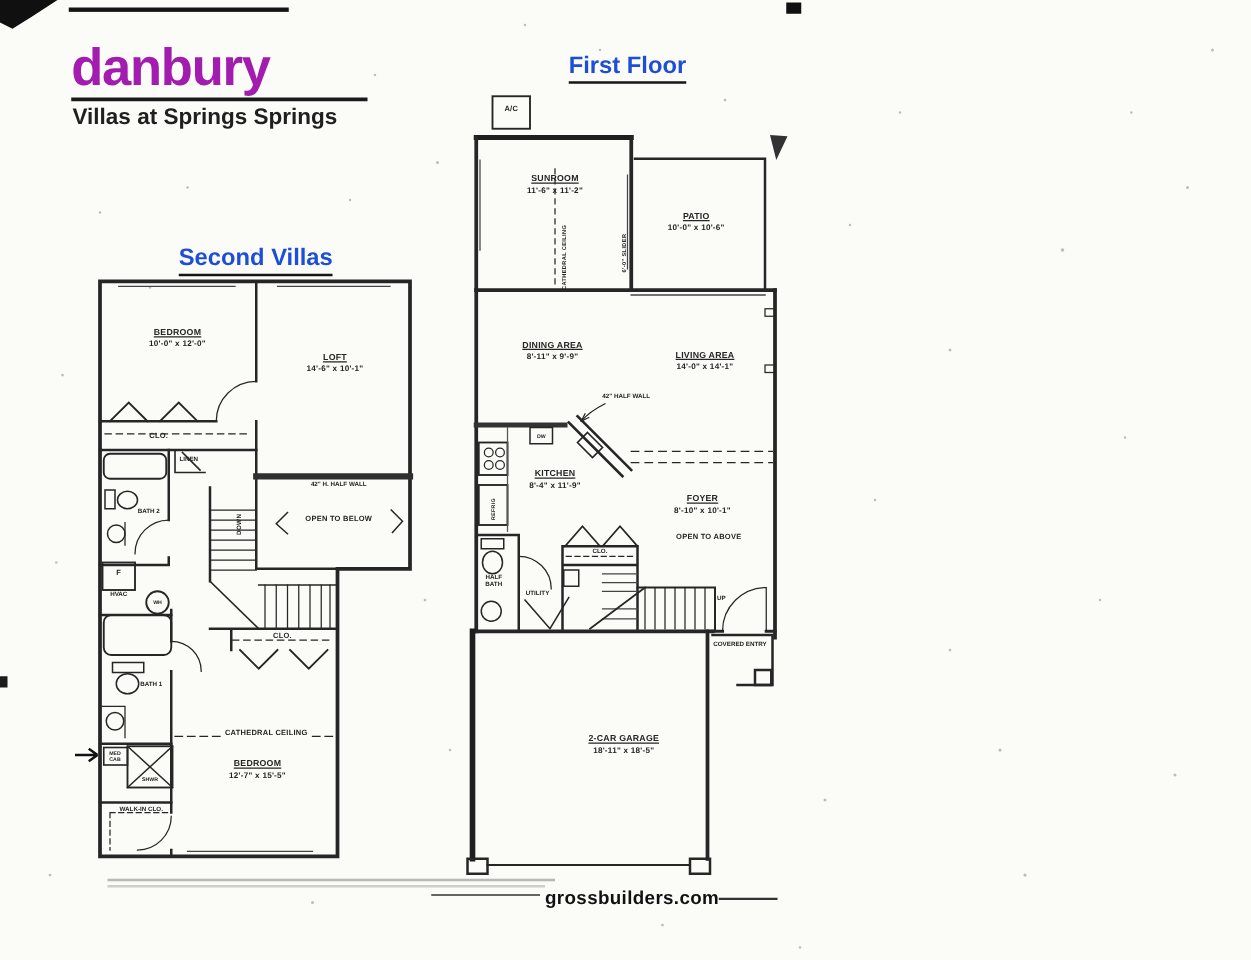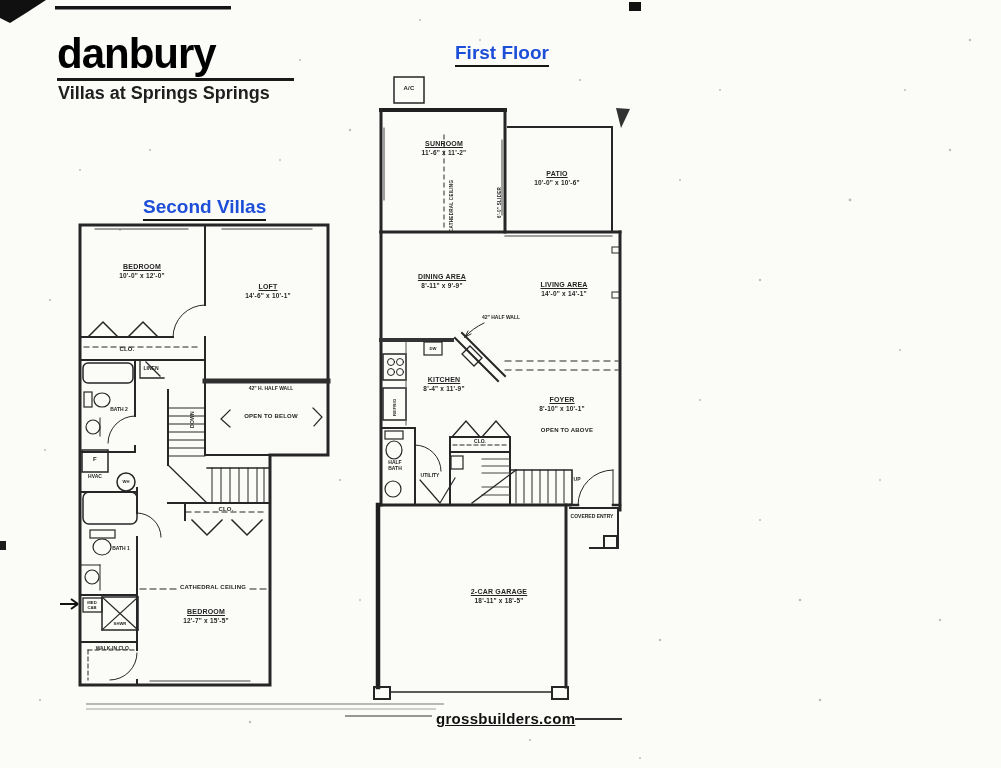--- a/index.html
+++ b/index.html
@@ -4,21 +4,21 @@
 <style>
   html,body{margin:0;padding:0;}
   #page{
     position:relative; width:1001px; height:768px;
     background:#fbfbf8; overflow:hidden;
     font-family:"Liberation Sans", sans-serif;
     color:#1e1e1e;
   }
   
   .brand-name{position:absolute; left:57px; top:30px; font-size:42px; font-weight:700;
-    letter-spacing:-1px; color:#000000;}
+    letter-spacing:-1px; color:#a21caf;}
   .brand-rule{position:absolute; left:57px; top:78px; width:237px; height:3px; background:#1a1a1a;}
   .brand-tagline{position:absolute; left:58px; top:83px; font-size:18px; font-weight:700; color:#1f1f1f;}
   
   .floor-title{position:absolute; font-size:19px; font-weight:700; color:#1d4ed8;
     border-bottom:2.5px solid #161616; padding-bottom:1px; white-space:nowrap;}
   #sf-title{left:143px; top:196px;}
   #ff-title{left:455px; top:42px;}
   
   .lbl{position:absolute; transform:translateX(-50%); text-align:center;
     font-size:7px; font-weight:700; line-height:1.25; color:#242424;
@@ -26,21 +26,21 @@
   .lbl .nm{text-decoration:underline;}
   .lbl .dm{font-weight:600; font-size:6.5px; text-decoration:none; display:block;}
   .sm{font-size:6px;}
   .xs{font-size:5px; letter-spacing:0;}
   .xxs{font-size:4.2px; letter-spacing:0;}
   .wrap{white-space:normal;}
   .vlbl{position:absolute; transform:rotate(-90deg); transform-origin:0 0;
     font-size:5px; font-weight:700; color:#242424; white-space:nowrap; letter-spacing:.3px;}
   
   .website{position:absolute; left:436px; top:710px; font-size:15px; font-weight:700;
-    color:#111; letter-spacing:.3px;text-decoration:underline;}
+    color:#111; letter-spacing:.3px;}
   .watermark{position:absolute; left:2px; top:712px; font-size:43px; font-weight:400;
     letter-spacing:1px; white-space:nowrap; color:rgba(110,110,110,0.15);
     -webkit-text-stroke:1.2px rgba(95,95,95,0.8);}
   .micro1,.micro2{position:absolute; background:#666; opacity:.45;}
   .micro1{left:86px; top:703px; width:358px; height:2px;}
   .micro2{left:86px; top:708px; width:350px; height:2px; opacity:.3;}
   svg{position:absolute; left:0; top:0;}
 </style>
 </head>
 <body>

